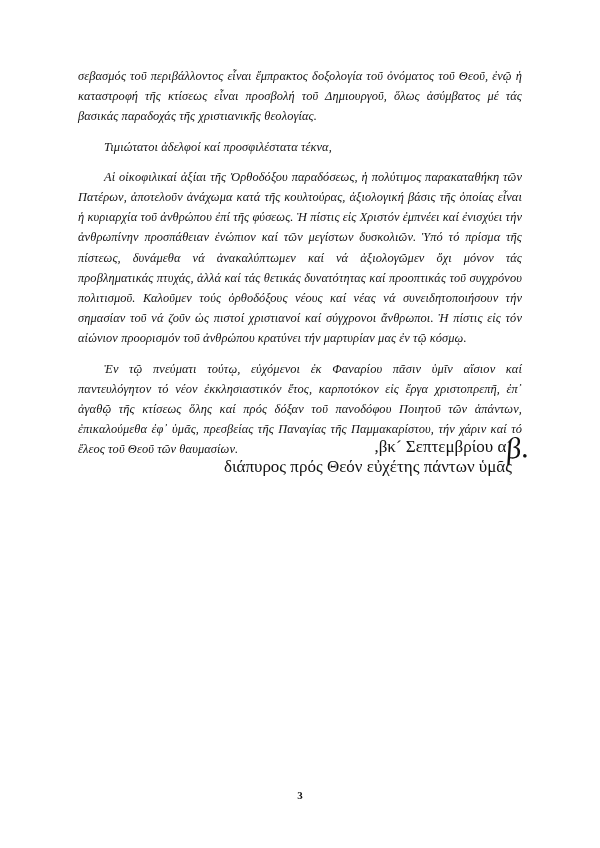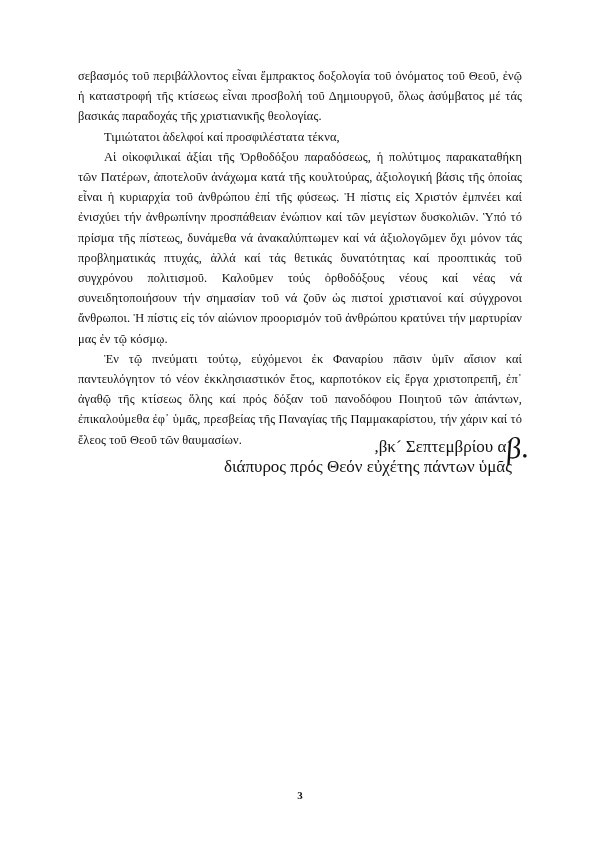--- a/index.html
+++ b/index.html
@@ -23,29 +23,30 @@
     height: 848px;
     background: #ffffff;
   }
   .content {
     position: absolute;
     left: 78px;
     top: 66px;
     width: 444px;
   }
   .para {
+    font-style: italic;
     font-size: 12.4px;
     line-height: 20.2px;
     text-align: justify;
     text-justify: inter-word;
     margin: 0 0 0 0;
     letter-spacing: 0.1px;
   }
   .para + .para {
-    margin-top: 0;
+    margin-top: 10px;
   }
   .para.indented {
     text-indent: 26px;
   }
   .signature {
     position: absolute;
     left: 78px;
     top: 437px;
     width: 444px;
     text-align: right;

